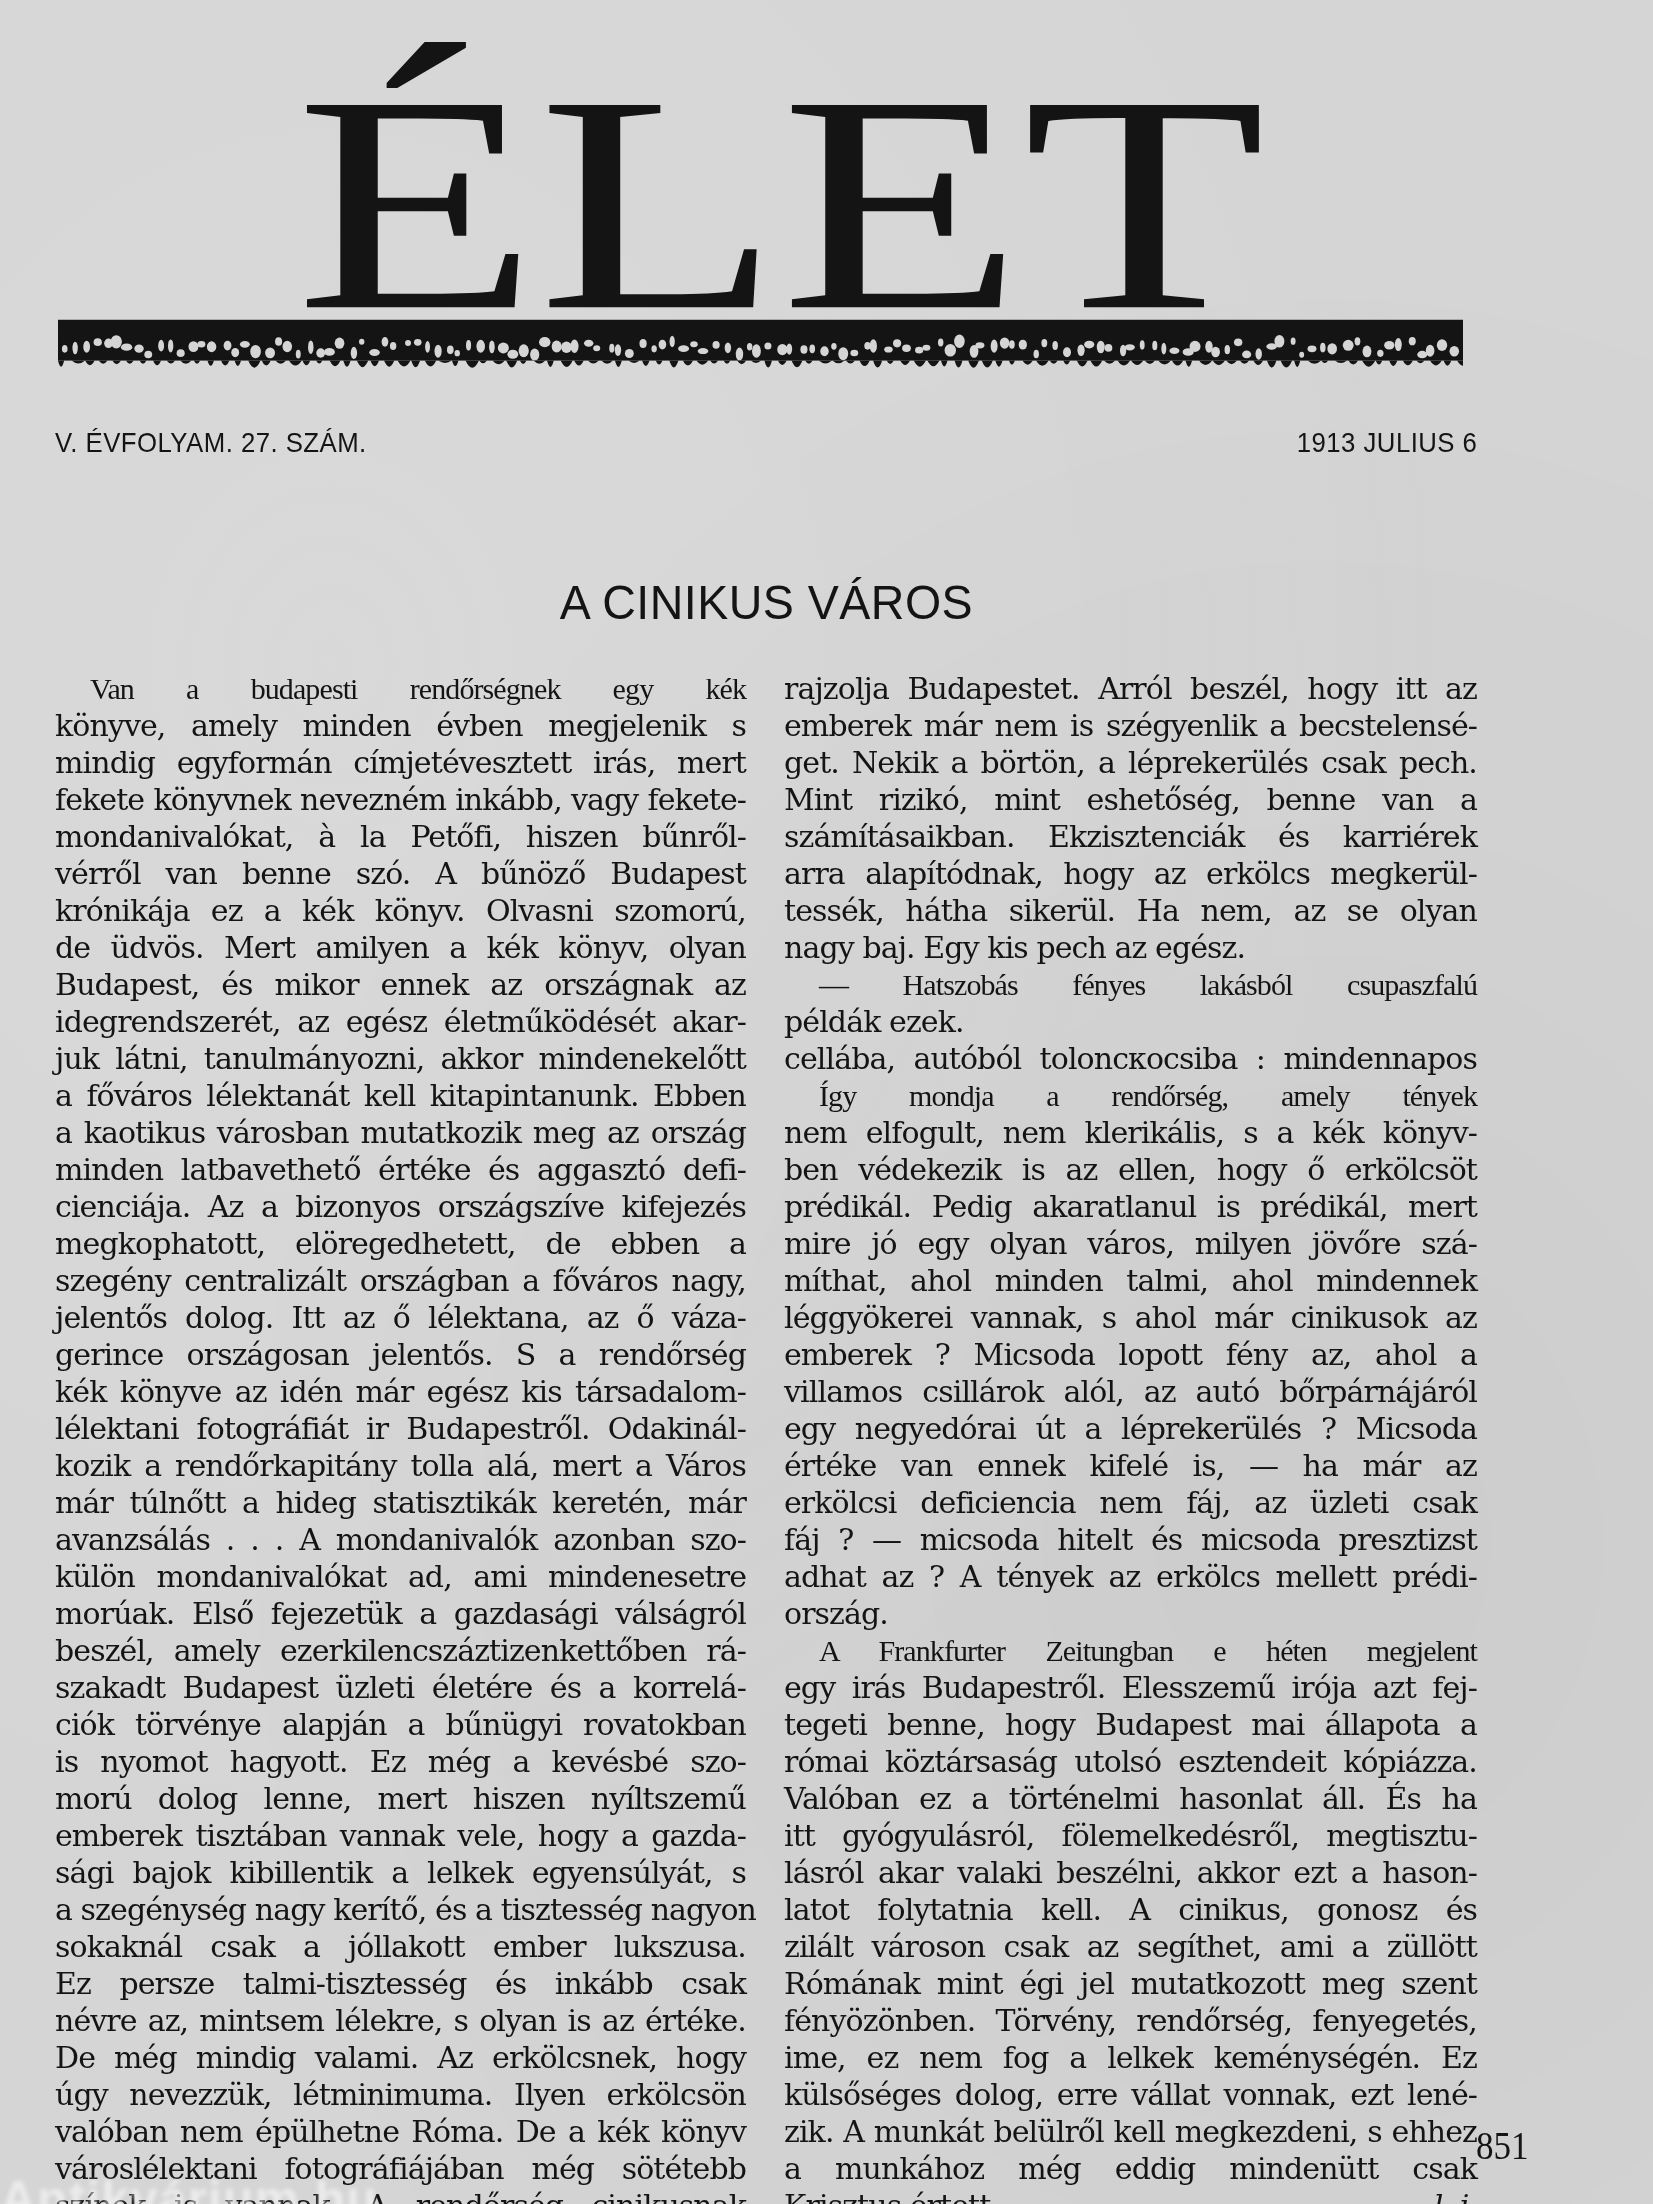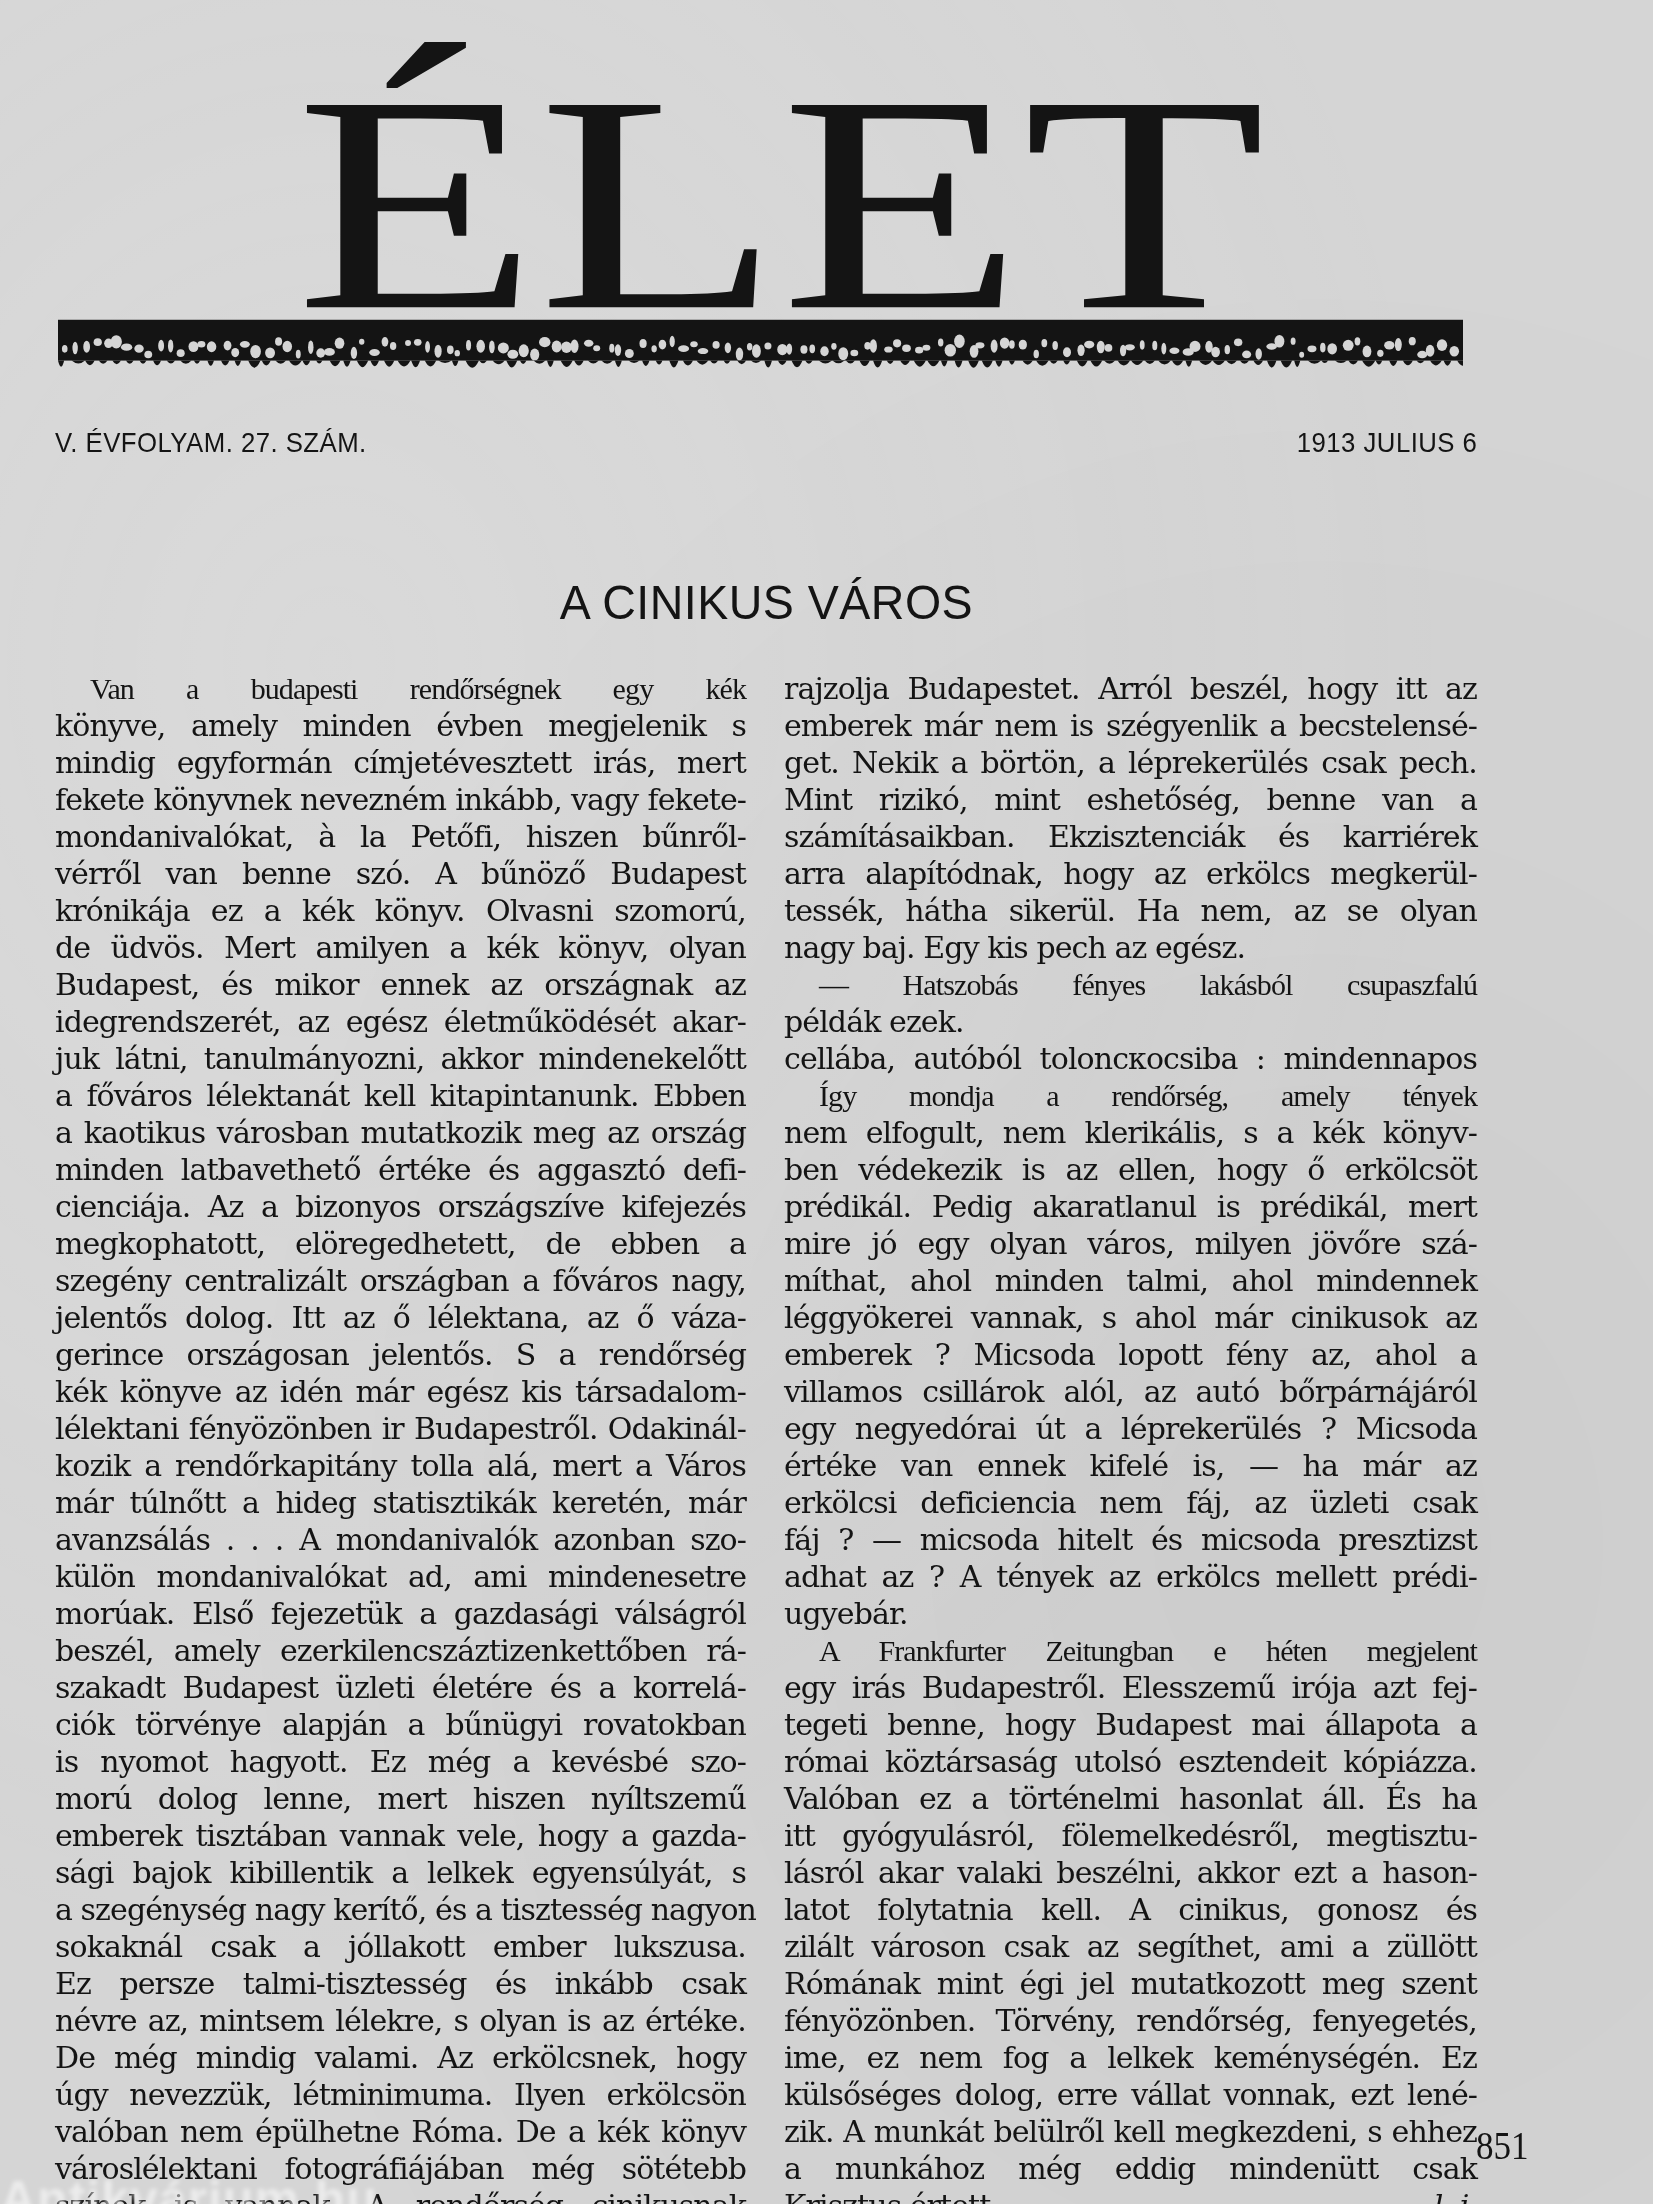--- a/index.html
+++ b/index.html
@@ -326,21 +326,21 @@
     <span class="ln"><span>juk látni, tanulmányozni, akkor mindenekelőtt</span></span>
     <span class="ln"><span>a főváros lélektanát kell kitapintanunk. Ebben</span></span>
     <span class="ln"><span>a kaotikus városban mutatkozik meg az ország</span></span>
     <span class="ln"><span>minden latbavethető értéke és aggasztó defi-</span></span>
     <span class="ln"><span>cienciája. Az a bizonyos országszíve kifejezés</span></span>
     <span class="ln"><span>megkophatott, elöregedhetett, de ebben a</span></span>
     <span class="ln"><span>szegény centralizált országban a főváros nagy,</span></span>
     <span class="ln"><span>jelentős dolog. Itt az ő lélektana, az ő váza-</span></span>
     <span class="ln"><span>gerince országosan jelentős. S a rendőrség</span></span>
     <span class="ln"><span>kék könyve az idén már egész kis társadalom-</span></span>
-    <span class="ln"><span>lélektani fényözönben ir Budapestről. Odakinál-</span></span>
+    <span class="ln"><span>lélektani fotográfiát ir Budapestről. Odakinál-</span></span>
     <span class="ln"><span>kozik a rendőrkapitány tolla alá, mert a Város</span></span>
     <span class="ln"><span>már túlnőtt a hideg statisztikák keretén, már</span></span>
     <span class="ln"><span>avanzsálás . . . A mondanivalók azonban szo-</span></span>
     <span class="ln"><span>külön mondanivalókat ad, ami mindenesetre</span></span>
     <span class="ln"><span>morúak. Első fejezetük a gazdasági válságról</span></span>
     <span class="ln"><span>beszél, amely ezerkilencszáztizenkettőben rá-</span></span>
     <span class="ln"><span>szakadt Budapest üzleti életére és a korrelá-</span></span>
     <span class="ln"><span>ciók törvénye alapján a bűnügyi rovatokban</span></span>
     <span class="ln"><span>is nyomot hagyott. Ez még a kevésbé szo-</span></span>
     <span class="ln"><span>morú dolog lenne, mert hiszen nyíltszemű</span></span>
@@ -375,21 +375,21 @@
     <span class="ln"><span>mire jó egy olyan város, milyen jövőre szá-</span></span>
     <span class="ln"><span>míthat, ahol minden talmi, ahol mindennek</span></span>
     <span class="ln"><span>léggyökerei vannak, s ahol már cinikusok az</span></span>
     <span class="ln"><span>emberek ? Micsoda lopott fény az, ahol a</span></span>
     <span class="ln"><span>villamos csillárok alól, az autó bőrpárnájáról</span></span>
     <span class="ln"><span>egy negyedórai út a léprekerülés ? Micsoda</span></span>
     <span class="ln"><span>értéke van ennek kifelé is, — ha már az</span></span>
     <span class="ln"><span>erkölcsi deficiencia nem fáj, az üzleti csak</span></span>
     <span class="ln"><span>fáj ? — micsoda hitelt és micsoda presztizst</span></span>
     <span class="ln"><span>adhat az ? A tények az erkölcs mellett prédi-</span></span>
-    <span class="ln last"><span>ugyebár.</span></span>
+    <span class="ln last"><span>ország.</span></span>
     <span class="ln indent"><span>A Frankfurter Zeitungban e héten megjelent</span></span>
     <span class="ln"><span>egy irás Budapestről. Elesszemű irója azt fej-</span></span>
     <span class="ln"><span>tegeti benne, hogy Budapest mai állapota a</span></span>
     <span class="ln"><span>római köztársaság utolsó esztendeit kópiázza.</span></span>
     <span class="ln"><span>Valóban ez a történelmi hasonlat áll. És ha</span></span>
     <span class="ln"><span>itt gyógyulásról, fölemelkedésről, megtisztu-</span></span>
     <span class="ln"><span>lásról akar valaki beszélni, akkor ezt a hason-</span></span>
     <span class="ln"><span>latot folytatnia kell. A cinikus, gonosz és</span></span>
     <span class="ln"><span>zilált városon csak az segíthet, ami a züllött</span></span>
     <span class="ln"><span>Rómának mint égi jel mutatkozott meg szent</span></span>

